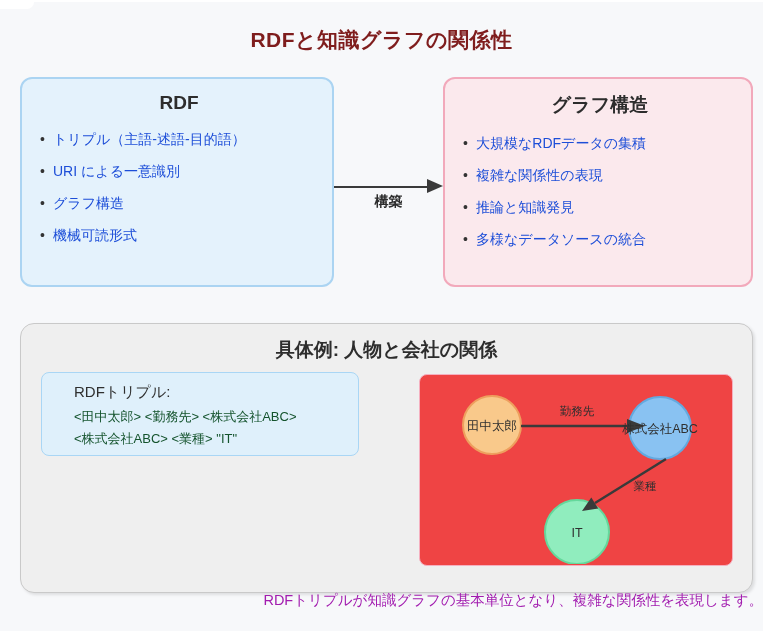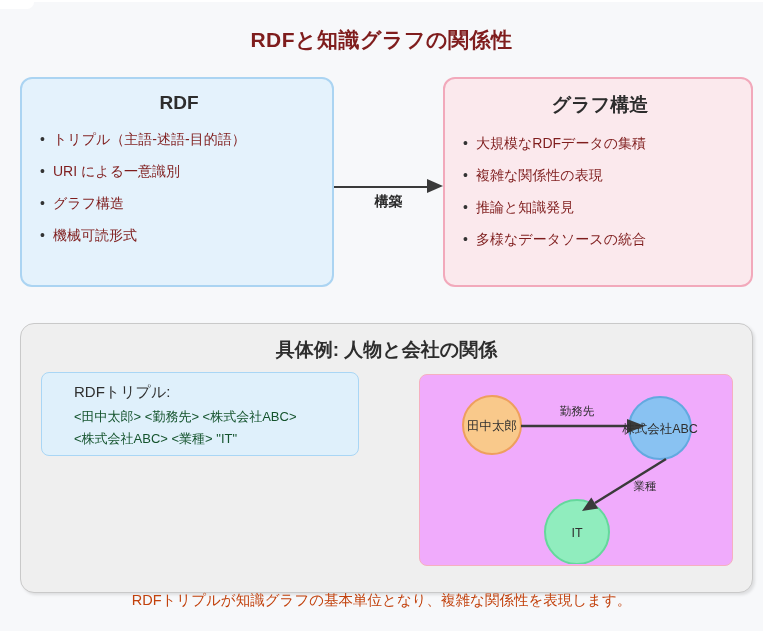--- a/index.html
+++ b/index.html
@@ -24,21 +24,21 @@
     position:absolute;top:77px;height:210px;box-sizing:border-box;
     border-radius:12px;
   }
   .card-blue{left:20px;width:314px;background:#e4f2fc;border:2.5px solid #abd4f2;}
   .card-pink{left:443px;width:310px;background:#fbe9ed;border:2.5px solid #f2a9bb;}
   .card h2{
     margin:13px 0 0 4px;text-align:center;font-size:19px;font-weight:700;color:#2d2d2d;
   }
   .card ul{list-style:none;margin:9px 0 0 0;padding:0 10px 0 18px;}
   .card li{
-    position:relative;font-size:14px;color:#7f1d1d;height:32px;line-height:32px;
+    position:relative;font-size:14px;color:#1d4ed8;height:32px;line-height:32px;
     padding-left:13px;white-space:nowrap;
   }
   .card li::before{content:"•";position:absolute;left:0;top:0;color:#333333;}
 
   .build-arrow{position:absolute;left:334px;top:155px;width:109px;height:46px;}
   .arrow-label{
     position:absolute;left:0;top:2px;width:109px;text-align:center;
     font-size:14px;font-weight:700;color:#2d2d2d;margin-top:36px;
   }
   .arrow-line{position:absolute;left:0;top:30.5px;width:95px;height:2.5px;background:#3a3a3a;}
@@ -58,30 +58,30 @@
 
   .triples-box{
     position:absolute;left:20px;top:48px;width:318px;height:84px;box-sizing:border-box;
     background:#dff0fb;border:1.5px solid #a9d6f5;border-radius:8px;
   }
   .triples-heading{margin:10px 0 0 32px;font-size:15px;color:#2f2f2f;}
   .triple-line{margin:7px 0 0 32px;font-size:13px;color:#14532d;line-height:15px;white-space:nowrap;}
 
   .graph-box{
     position:absolute;left:398px;top:50px;width:314px;height:192px;box-sizing:border-box;
-    background:#f0abfc;border:1.5px solid #f5b0c0;border-radius:8px;
+    background:#ef4444;border:1.5px solid #f5b0c0;border-radius:8px;
   }
   .graph-box svg{display:block;width:311px;height:189px;}
 
   .node-label{font-size:12.5px;fill:#2f2f2f;}
   .edge-label{font-size:11.5px;fill:#2f2f2f;}
 
   .caption{
-    position:absolute;left:0;top:591px;width:763px;text-align:center;
-    font-size:14.5px;color:#c2410c;
+    position:absolute;left:0;top:591px;width:763px;text-align:right;
+    font-size:14.5px;color:#a21caf;
   }
 </style>
 </head>
 <body>
 
 <div class="page">
   <div class="top-hairline"></div>
   <div class="top-notch"></div>
 
   <h1 class="main-title">RDFと知識グラフの関係性</h1>

